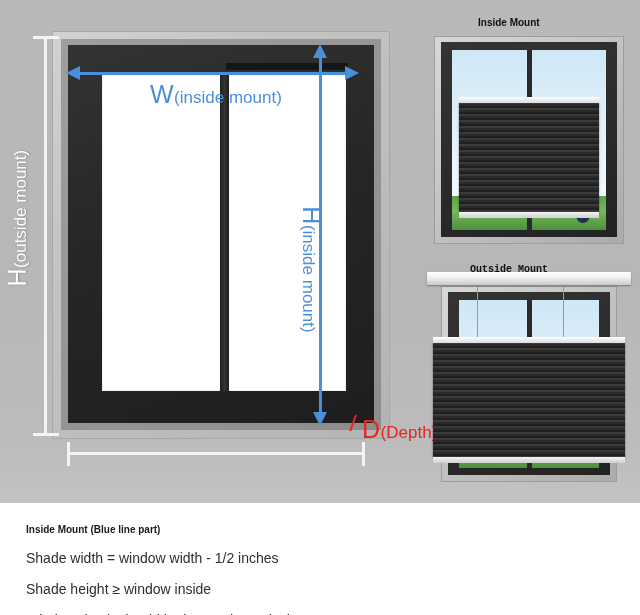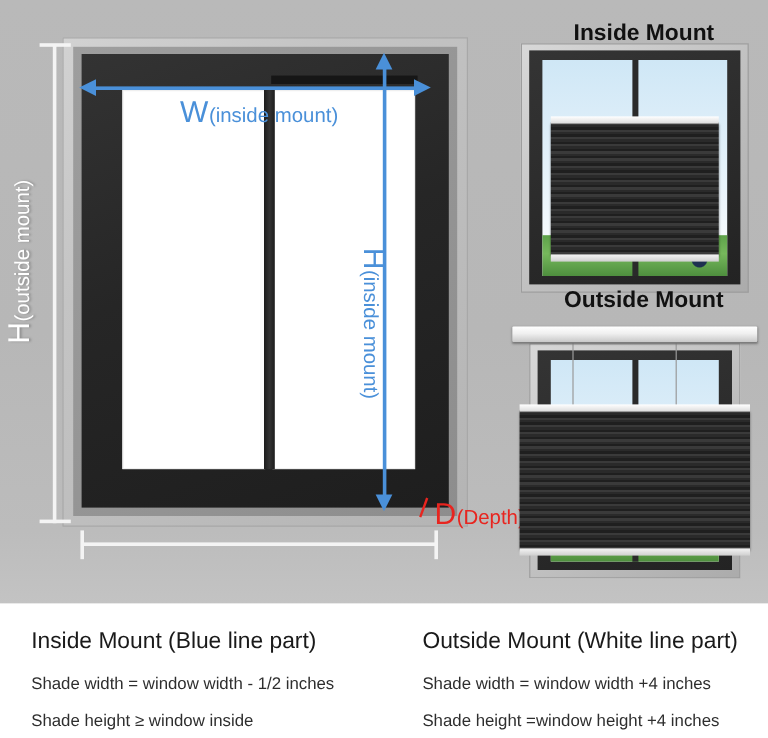--- a/index.html
+++ b/index.html
@@ -82,25 +82,25 @@
     transform:rotate(90deg);transform-origin:center center;
   }
   
   #d-tick{
     position:absolute;left:355px;top:415px;width:2px;height:17px;
     background:#e8251f;transform:rotate(20deg);transform-origin:top center;
   }
   #d-label{position:absolute;left:362px;top:415px;color:#e8251f;white-space:nowrap;}
   
   .sample-title{
-    position:absolute;font-size:19px;font-weight:bold;color:#111111;
+    position:absolute;font-size:10px;font-weight:bold;color:#111111;
     white-space:nowrap;
   }
   #inside-title{left:478px;top:17px;}
-  #outside-title{left:470px;top:240px;}
+  #outside-title{left:470px;top:264px;font-family:Liberation Mono, monospace;}
   .sw{position:absolute;}
   .sw-outer{
     position:absolute;inset:0;
     background:linear-gradient(135deg,#d8d8d8,#bfbfbf 55%,#ababab);
     box-shadow:inset 0 0 0 1px #9d9d9d;
   }
   .sw-frame{
     position:absolute;left:7px;top:6px;right:7px;bottom:7px;
     background:linear-gradient(160deg,#343434,#232323);
   }
@@ -151,21 +151,21 @@
   #outside-headrail{left:-14px;top:-14px;width:204px;height:13px;}
   #outside-shade{left:-8px;top:56px;width:192px;height:116px;}
   #cord1{left:36px;top:0px;height:56px;}
   #cord2{left:122px;top:0px;height:56px;}
   
   #textpanel{position:absolute;left:0;top:503px;width:640px;height:112px;background:#ffffff;}
   .col{position:absolute;top:0;}
   #col-left{left:26px;}
   #col-right{left:352px;}
   .col h3{
-    margin:0;font-size:19px;font-weight:normal;color:#1a1a1a;
+    margin:0;font-size:10px;font-weight:bold;color:#1a1a1a;
     padding-top:21px;white-space:nowrap;
   }
   .col p{
     margin:0;padding-top:15px;font-size:14px;color:#2e2e2e;white-space:nowrap;
   }
 </style>
 </head>
 <body>
 
 <div id="illustration">
@@ -254,18 +254,13 @@
 
 </div>
 
 <div id="textpanel">
   <div class="col" id="col-left">
     <h3>Inside Mount (Blue line part)</h3>
     <p>Shade width = window width - 1/2 inches</p>
     <p>Shade height ≥ window inside</p>
     <p>Window depth should be longer than 2 inches</p>
   </div>
-  <div class="col" id="col-right">
-    <h3>Outside Mount (White line part)</h3>
-    <p>Shade width = window width +4 inches</p>
-    <p>Shade height =window height +4 inches</p>
-  </div>
 </div>
 
 </body></html>

